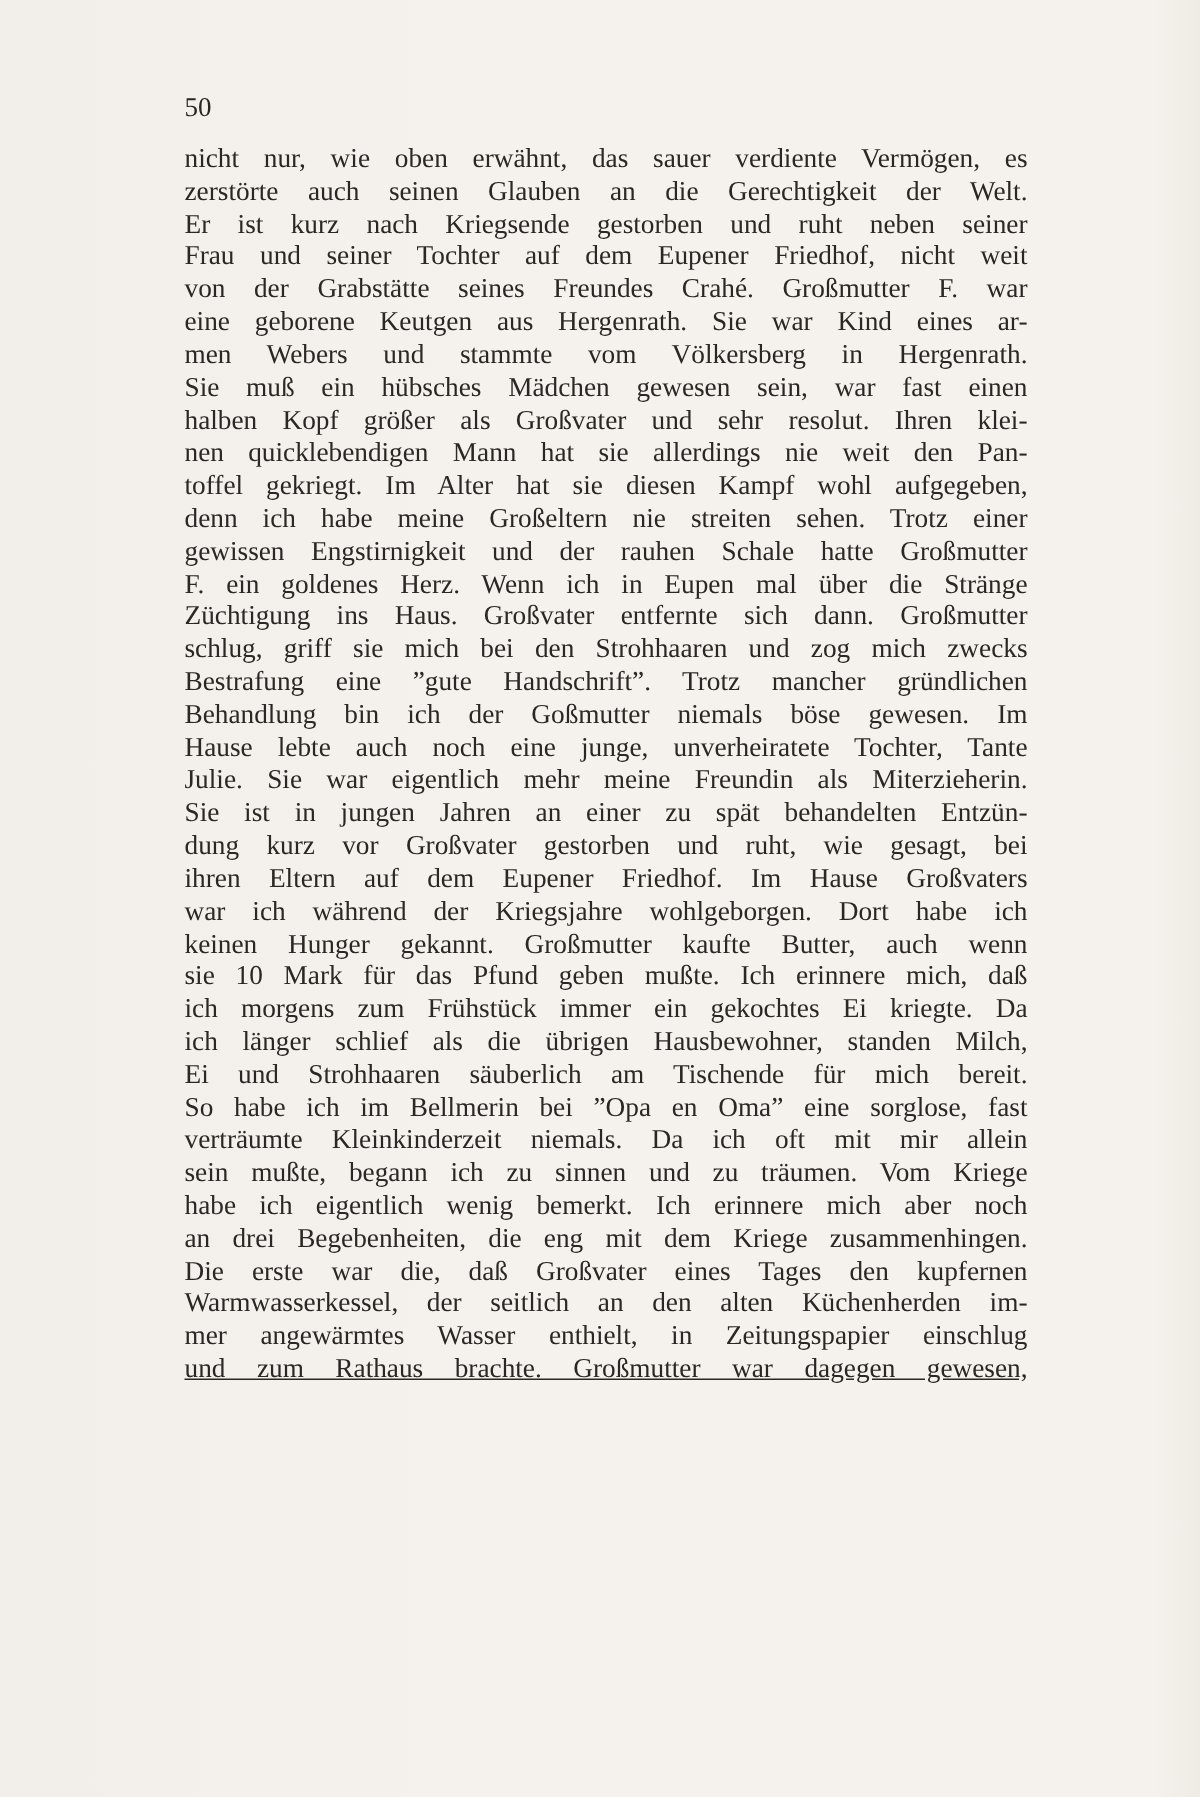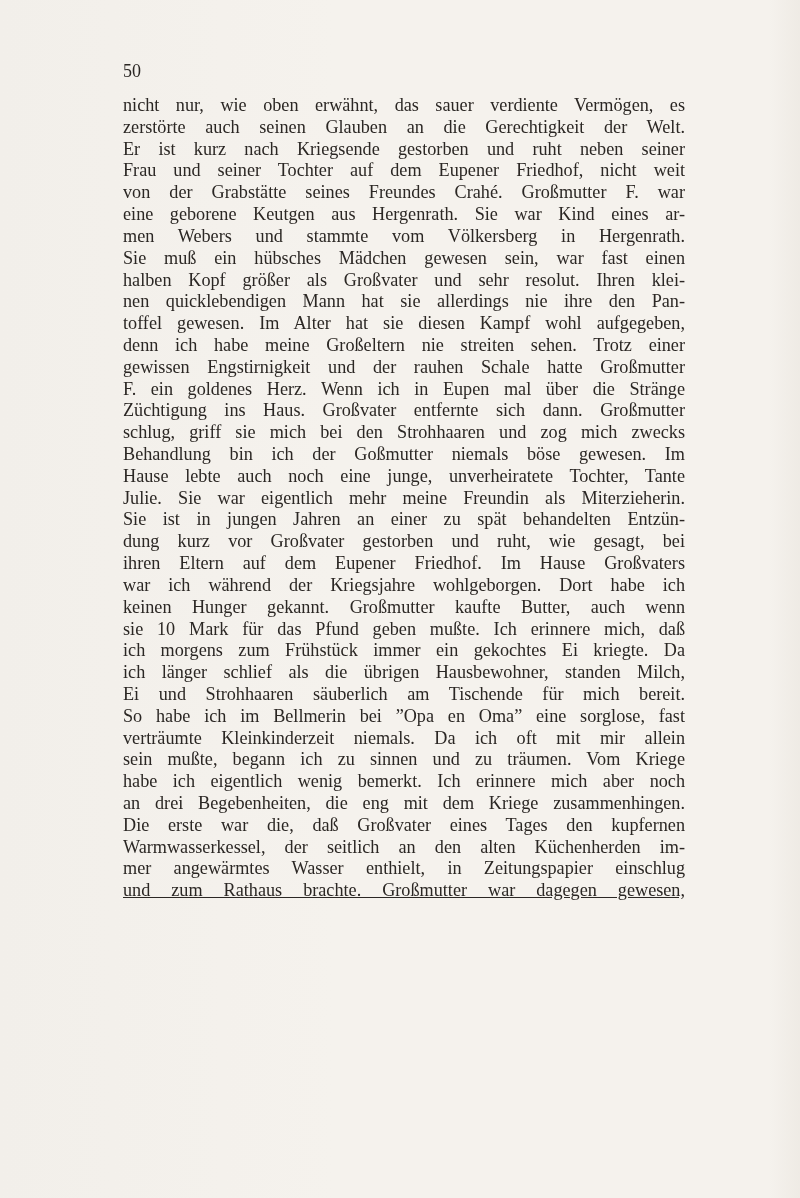--- a/index.html
+++ b/index.html
@@ -61,27 +61,28 @@
   <div class="body-text">
     <span class="line">nicht nur, wie oben erwähnt, das sauer verdiente Vermögen, es</span>
     <span class="line">zerstörte auch seinen Glauben an die Gerechtigkeit der Welt.</span>
     <span class="line">Er ist kurz nach Kriegsende gestorben und ruht neben seiner</span>
     <span class="line">Frau und seiner Tochter auf dem Eupener Friedhof, nicht weit</span>
     <span class="line">von der Grabstätte seines Freundes Crahé. Großmutter F. war</span>
     <span class="line">eine geborene Keutgen aus Hergenrath. Sie war Kind eines ar-</span>
     <span class="line">men Webers und stammte vom Völkersberg in Hergenrath.</span>
     <span class="line">Sie muß ein hübsches Mädchen gewesen sein, war fast einen</span>
     <span class="line">halben Kopf größer als Großvater und sehr resolut. Ihren klei-</span>
-    <span class="line">nen quicklebendigen Mann hat sie allerdings nie ihre den Pan-</span>
-    <span class="line">toffel gewesen. Im Alter hat sie diesen Kampf wohl aufgegeben,</span>
+    <span class="line">nen quicklebendigen Mann hat sie allerdings nie weit den Pan-</span>
+    <span class="line">toffel gekriegt. Im Alter hat sie diesen Kampf wohl aufgegeben,</span>
     <span class="line">denn ich habe meine Großeltern nie streiten sehen. Trotz einer</span>
     <span class="line">gewissen Engstirnigkeit und der rauhen Schale hatte Großmutter</span>
     <span class="line">F. ein goldenes Herz. Wenn ich in Eupen mal über die Stränge</span>
     <span class="line">Züchtigung ins Haus. Großvater entfernte sich dann. Großmutter</span>
     <span class="line">schlug, griff sie mich bei den Strohhaaren und zog mich zwecks</span>
+    <span class="line">Bestrafung eine ”gute Handschrift”. Trotz mancher gründlichen</span>
     <span class="line">Behandlung bin ich der Goßmutter niemals böse gewesen. Im</span>
     <span class="line">Hause lebte auch noch eine junge, unverheiratete Tochter, Tante</span>
     <span class="line">Julie. Sie war eigentlich mehr meine Freundin als Miterzieherin.</span>
     <span class="line">Sie ist in jungen Jahren an einer zu spät behandelten Entzün-</span>
     <span class="line">dung kurz vor Großvater gestorben und ruht, wie gesagt, bei</span>
     <span class="line">ihren Eltern auf dem Eupener Friedhof. Im Hause Großvaters</span>
     <span class="line">war ich während der Kriegsjahre wohlgeborgen. Dort habe ich</span>
     <span class="line">keinen Hunger gekannt. Großmutter kaufte Butter, auch wenn</span>
     <span class="line">sie 10 Mark für das Pfund geben mußte. Ich erinnere mich, daß</span>
     <span class="line">ich morgens zum Frühstück immer ein gekochtes Ei kriegte. Da</span>

